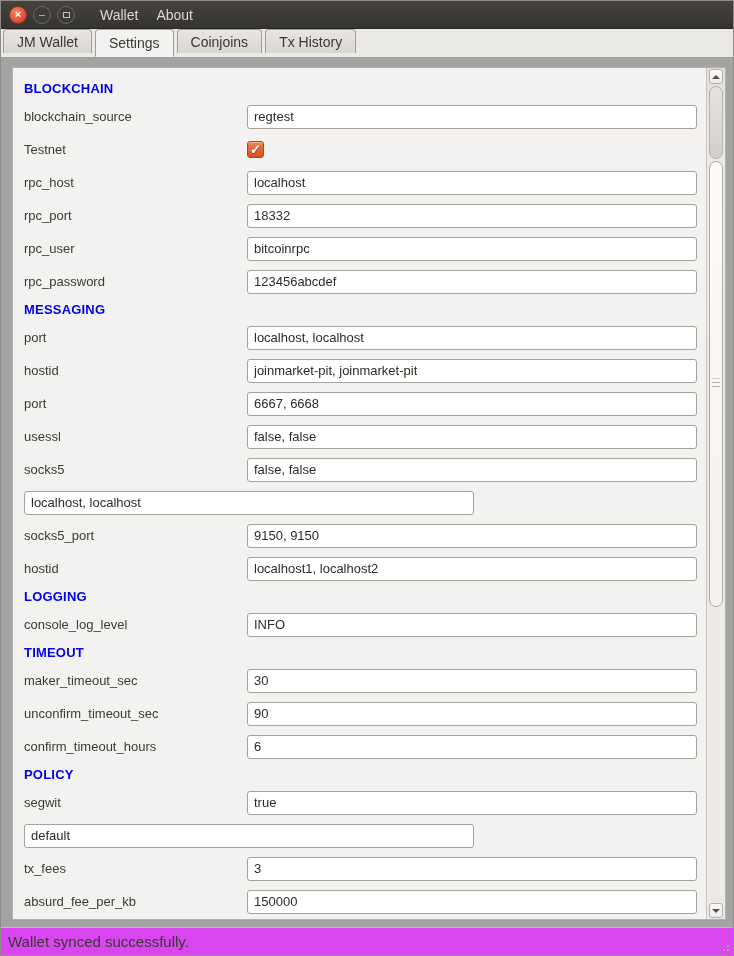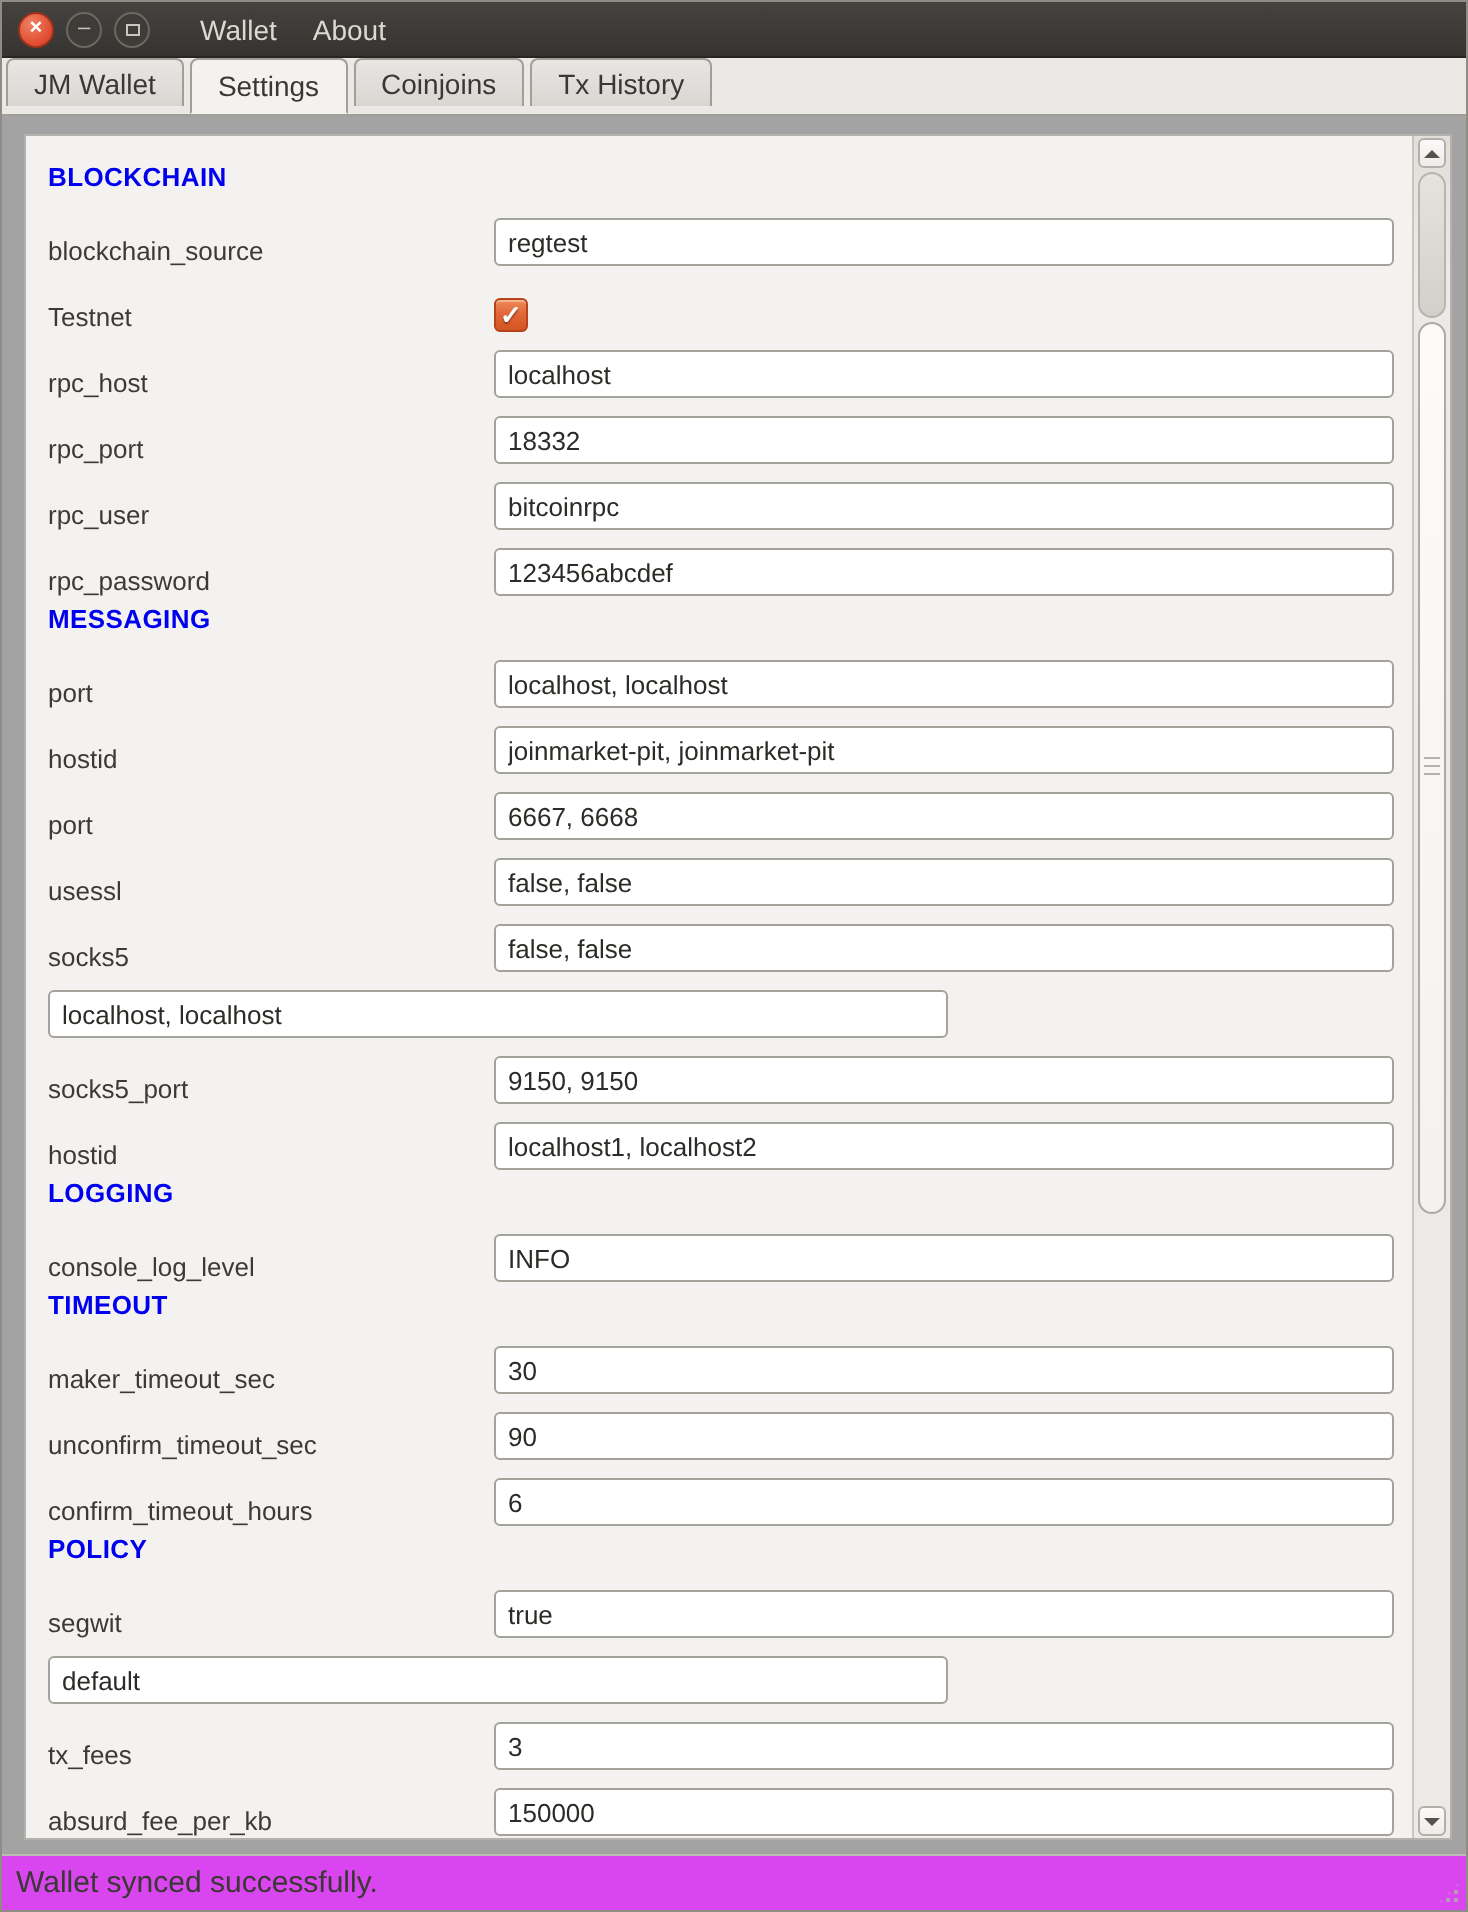--- a/index.html
+++ b/index.html
@@ -76,21 +76,21 @@
     display:flex;
   }
   .viewport{flex:1 1 auto;overflow:hidden;min-width:0;}
   .form{padding-top:9px;}
   .header-row{
     height:23px;display:flex;align-items:center;
     padding-left:11px;
     color:var(--blue,#0000ee);
     font-size:13px;font-weight:bold;letter-spacing:.2px;
   }
-  .row{height:33px;display:flex;align-items:flex-end;padding-left:11px;}
+  .row{height:33px;display:flex;align-items:center;padding-left:11px;}
   .flabel{
     width:223px;flex:0 0 223px;
     font-size:13px;color:#3c3a36;
   }
   .finput{
     width:450px;height:24px;
     border:1px solid #a5a29c;border-radius:3px;
     background:#ffffff;
     padding:0 6px;
     font-family:"Liberation Sans",sans-serif;

